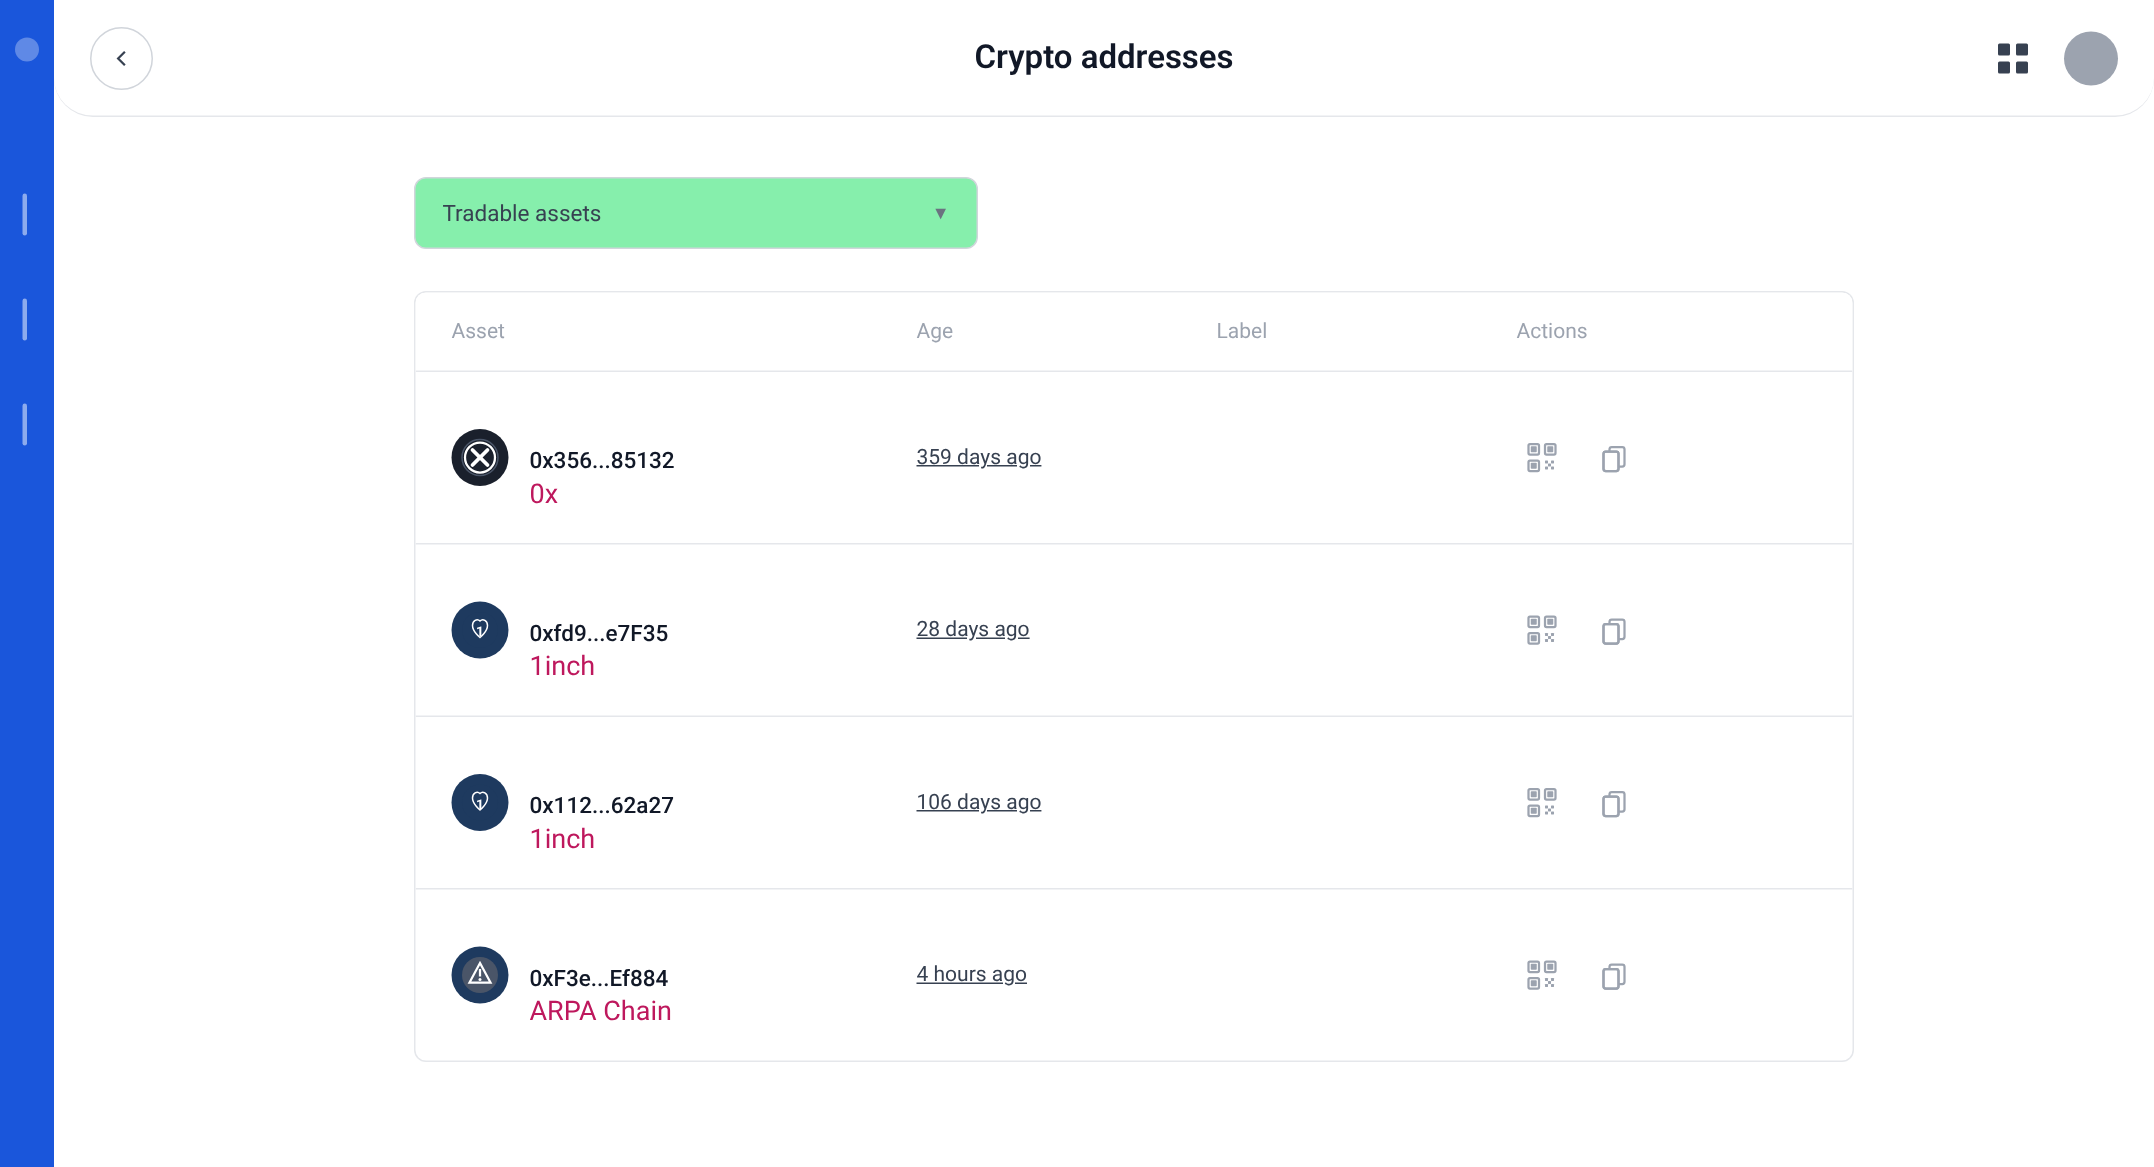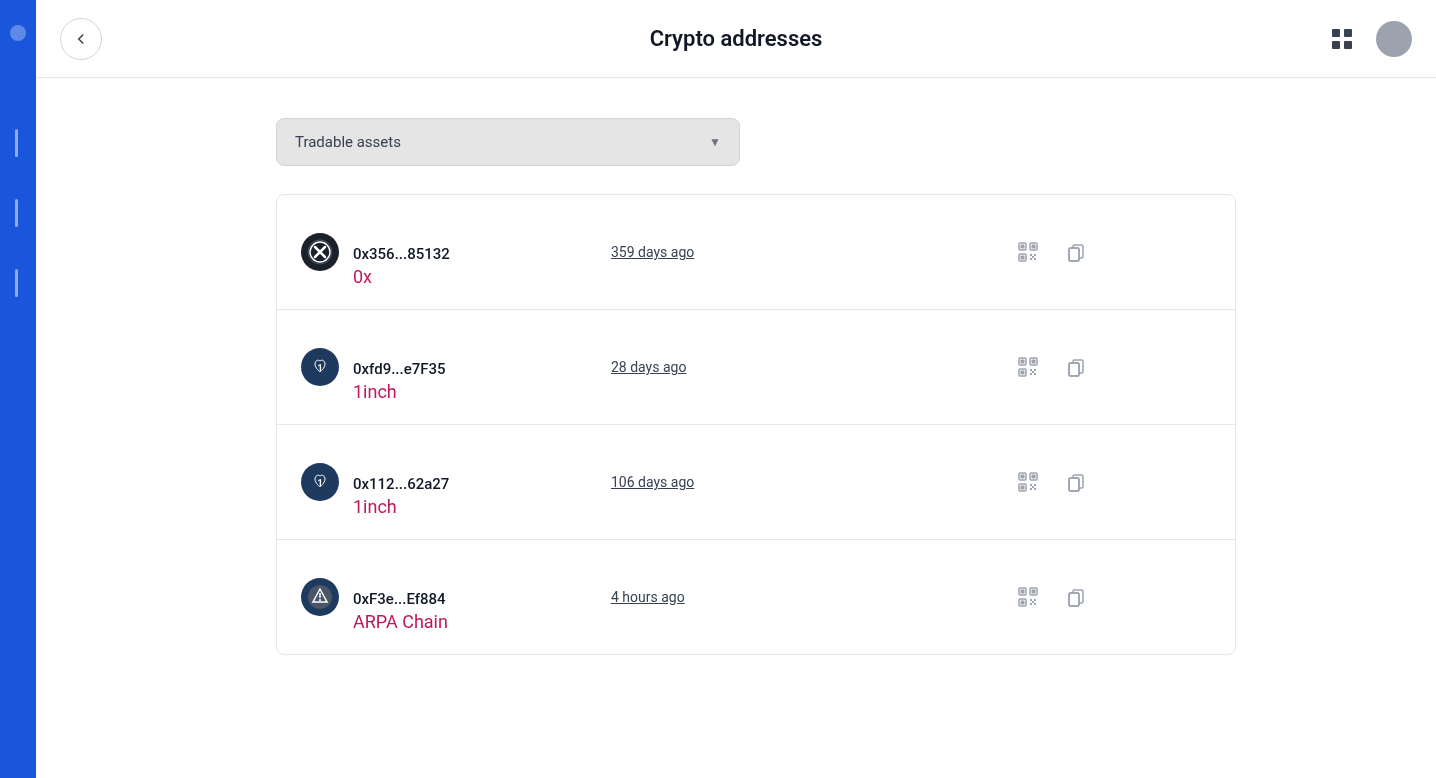--- a/index.html
+++ b/index.html
@@ -57,20 +57,21 @@
       top: 0;
       left: 36px;
       right: 0;
       height: 78px;
       background: #ffffff;
       border-bottom: 1px solid #e5e7eb;
       display: flex;
       align-items: center;
       justify-content: space-between;
       padding: 0 24px;
+      border-radius: 26px;
     }
     .header-back-btn {
       width: 42px;
       height: 42px;
       border: 1px solid #d1d5db;
       border-radius: 50%;
       display: flex;
       align-items: center;
       justify-content: center;
       cursor: pointer;
@@ -126,23 +127,23 @@
     .dropdown-container {
       margin-bottom: 28px;
     }
     .dropdown {
       display: flex;
       align-items: center;
       justify-content: space-between;
       padding: 14px 18px;
       border: 1px solid #d1d5db;
       border-radius: 8px;
-      background: #e5e5e5;
-      cursor: pointer;
-      width: 464px;
+      background: #86efac;
+      cursor: pointer;
+      width: 376px;
       font-size: 15px;
       color: #374151;
     }
     .dropdown-arrow {
       color: #6b7280;
       font-size: 12px;
     }
 
     
     .table-container {
@@ -284,20 +285,26 @@
 
   <div class="dropdown-container">
     <div class="dropdown">
       <span>Tradable assets</span>
       <span class="dropdown-arrow">▼</span>
     </div>
   </div>
 
   <div class="table-container">
 
+    <div class="table-header">
+      <div class="table-header-cell">Asset</div>
+      <div class="table-header-cell">Age</div>
+      <div class="table-header-cell">Label</div>
+      <div class="table-header-cell">Actions</div>
+    </div>
 
     <div class="table-row">
       <div class="asset-cell">
         <div class="asset-icon dark">
 
           <svg width="26" height="26" viewBox="0 0 26 26">
             <circle cx="13" cy="13" r="12" fill="#1a202c" stroke="#4a5568" stroke-width="1"></circle>
             <line x1="8" y1="8" x2="18" y2="18" stroke="white" stroke-width="2.5" stroke-linecap="round"></line>
             <line x1="18" y1="8" x2="8" y2="18" stroke="white" stroke-width="2.5" stroke-linecap="round"></line>
             <circle cx="13" cy="13" r="10" fill="none" stroke="white" stroke-width="1.5"></circle>

